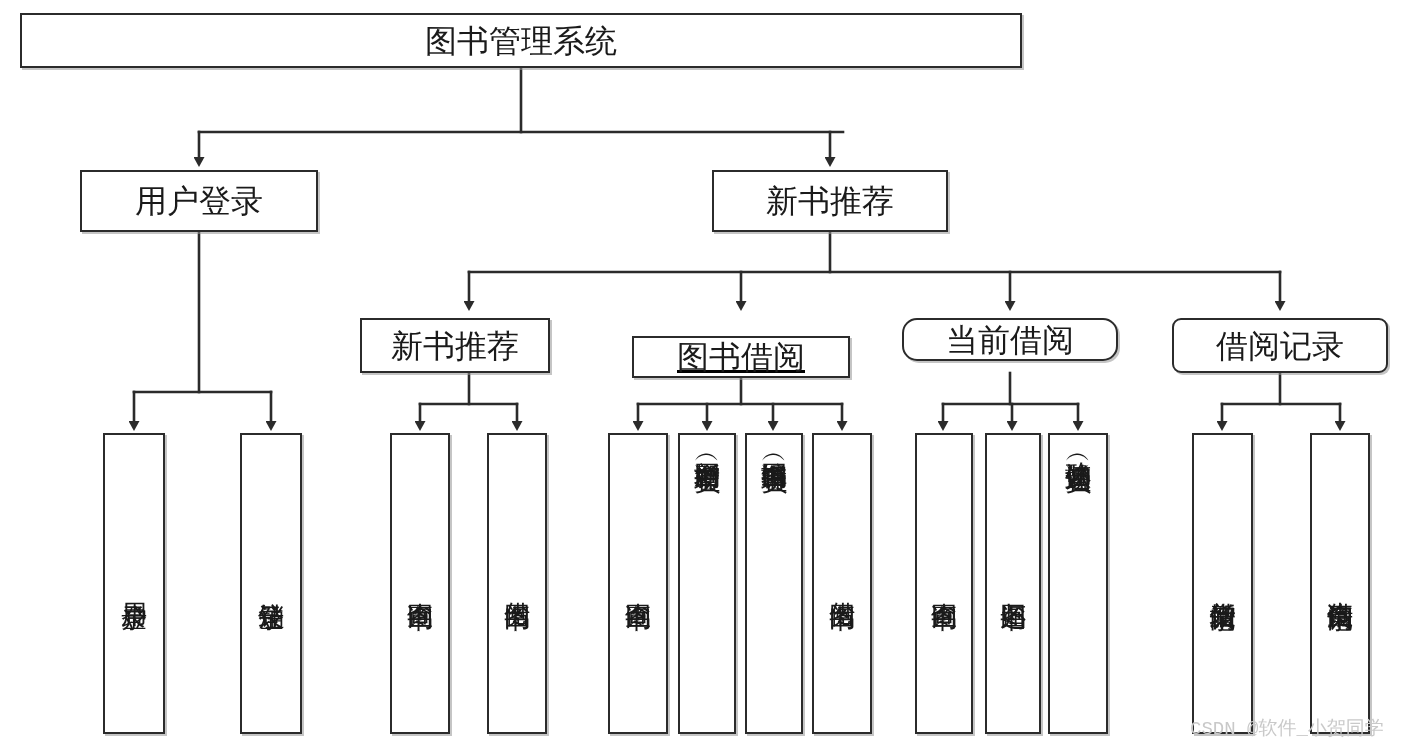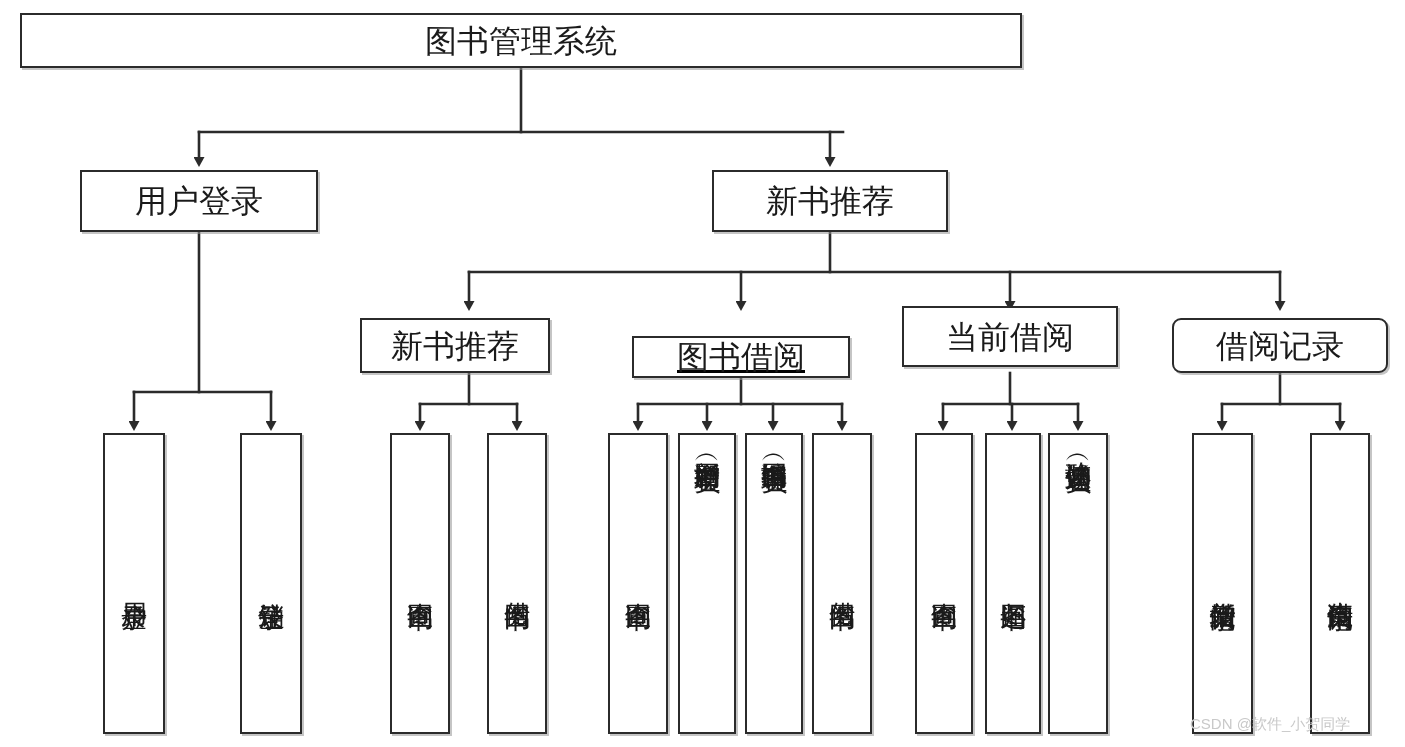--- a/index.html
+++ b/index.html
@@ -30,24 +30,24 @@
   .node.vert .label{
     writing-mode:vertical-rl;
     text-orientation:upright;
     font-size:26px;
     line-height:1.06;
     letter-spacing:1px;
   }
   .watermark{
     position:absolute;
     color:#c9c9c9;
-    font-size:15px;
+    font-size:19px;
     white-space:nowrap;
     pointer-events:none;
-    font-family:Liberation Sans, sans-serif;
+    font-family:Liberation Mono, monospace;
   }
 </style>
 </head>
 <body>
 
 <div id="stage">
 
   <svg class="edges" viewBox="0 0 1405 747">
     <defs>
       <marker id="arrow" markerWidth="10" markerHeight="11" refX="1" refY="5.5" orient="auto" markerUnits="userSpaceOnUse">
@@ -108,21 +108,21 @@
   <div class="node horiz" style="left:712px;top:170px;width:236px;height:62px;">
     <span class="label">新书推荐</span>
   </div>
 
   <div class="node horiz" style="left:360px;top:318px;width:190px;height:55px;">
     <span class="label">新书推荐</span>
   </div>
   <div class="node horiz" style="left:632px;top:336px;width:218px;height:42px;text-decoration:underline;">
     <span class="label">图书借阅</span>
   </div>
-  <div class="node horiz" style="left:902px;top:306px;width:216px;height:61px;">
+  <div class="node horiz" style="left:902px;top:318px;width:216px;height:43px;border-radius:15px;">
     <span class="label">当前借阅</span>
   </div>
   <div class="node horiz" style="left:1172px;top:318px;width:216px;height:55px;border-radius:9px;">
     <span class="label">借阅记录</span>
   </div>
 
   <div class="node vert mid" style="left:103px;top:433px;width:62px;height:301px;">
     <span class="label">用户登录</span>
   </div>
   <div class="node vert mid" style="left:240px;top:433px;width:62px;height:301px;">

